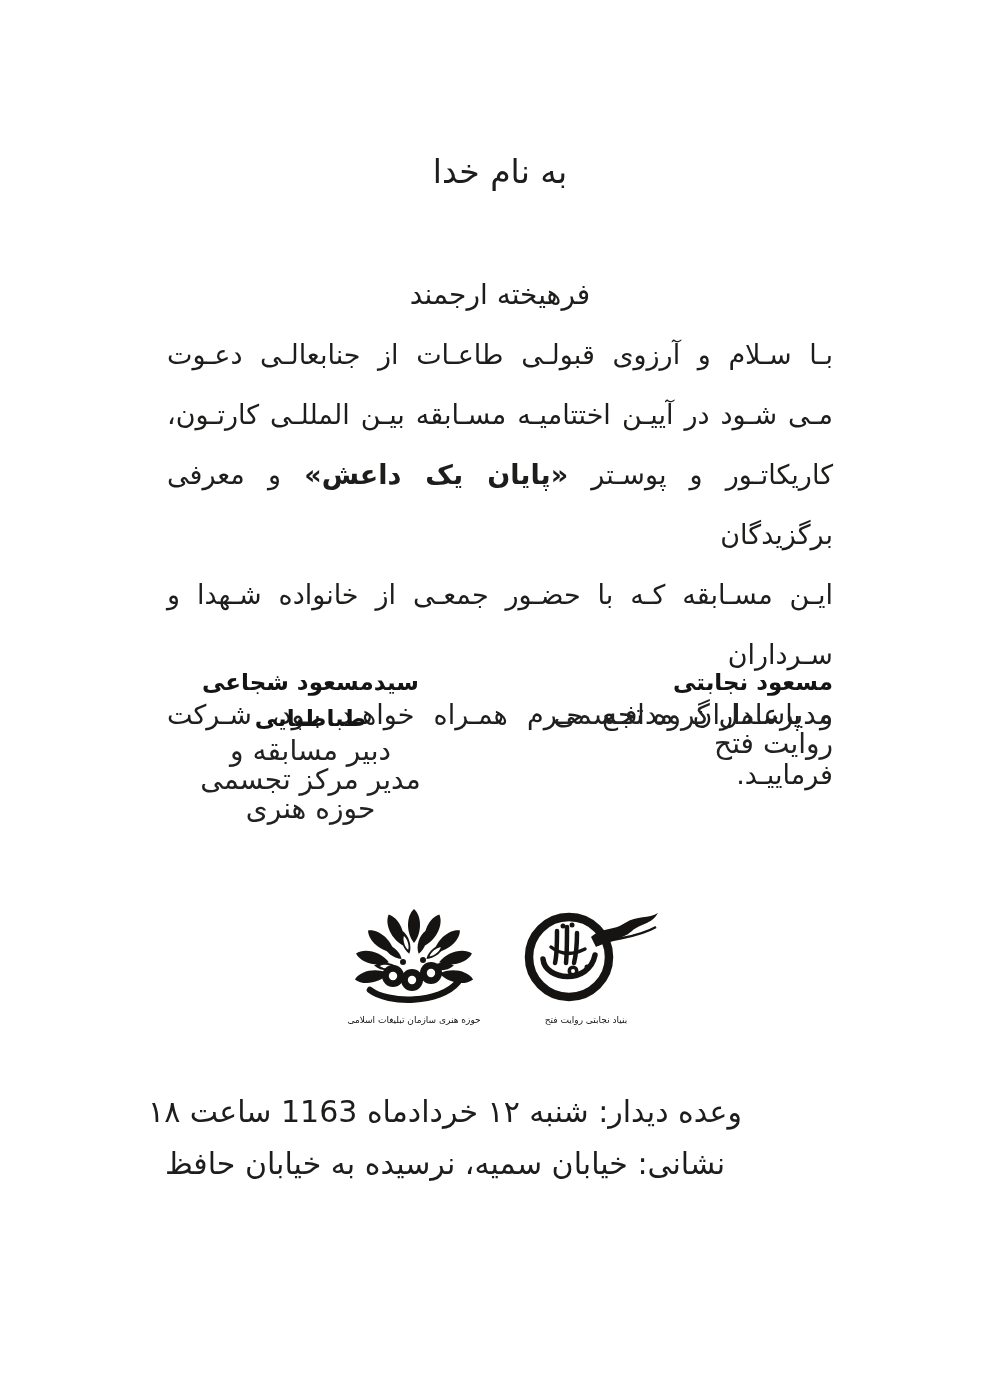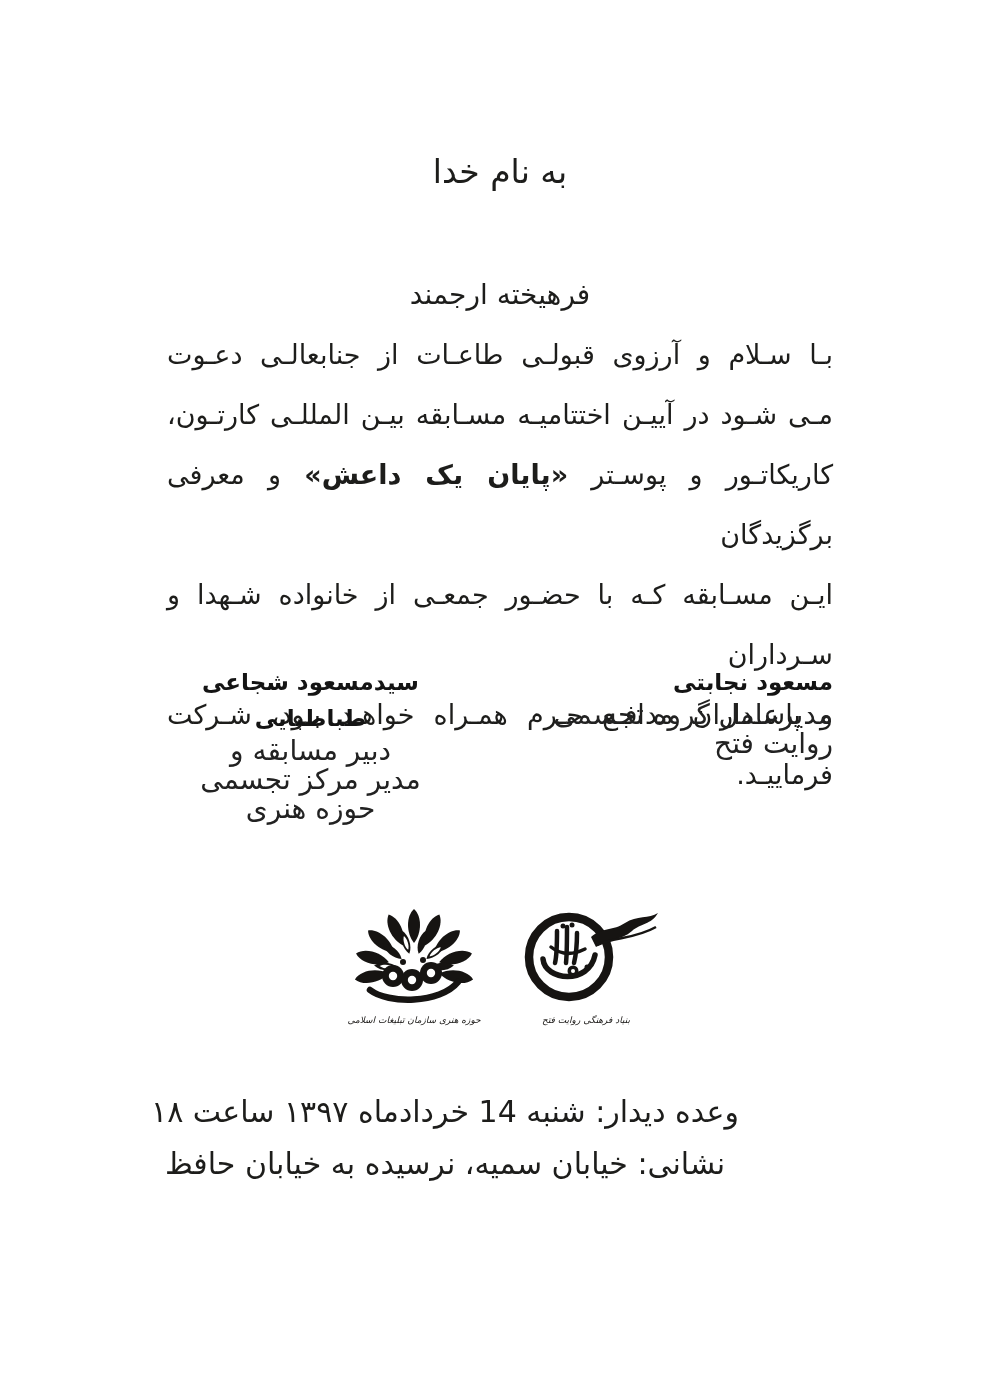--- a/index.html
+++ b/index.html
@@ -64,21 +64,20 @@
   }
   .logos {
     position: absolute;
     top: 903px; left: 0;
     width: 100%;
     display: flex;
     direction: ltr;
     justify-content: center;
     align-items: flex-start;
     gap: 20px;
-    font-style: italic;
   }
   .logo-block { width: 152px; text-align: center; }
   .logo-caption {
     margin-top: 4px;
     font-size: 9px;
     color: #161412;
     white-space: nowrap;
   }
   .event {
     position: absolute;
@@ -174,23 +173,23 @@
           <path d="M66 30 C66 42 65 52 63 60" stroke-width="4.5"></path>
           <path d="M40 44 C50 52 62 52 74 46" stroke-width="3.5"></path>
           <path d="M32 56 C34 78 78 82 84 52" stroke-width="5.5"></path>
         </g>
         <circle cx="62" cy="68" r="5.5" fill="#161412"></circle>
         <circle cx="62" cy="68" r="2" fill="#ffffff"></circle>
         <circle cx="52" cy="23" r="2.5" fill="#161412"></circle>
         <circle cx="61" cy="22" r="2.5" fill="#161412"></circle>
         <circle cx="76" cy="64" r="2.5" fill="#161412"></circle>
       </svg>
-      <div class="logo-caption">بنیاد فرهنگی روایت فتح</div>
+      <div class="logo-caption">بنیاد نجابتی روایت فتح</div>
     </div>
 
   </div>
 
   <div class="event">
-    <div class="event-line">وعده دیدار: شنبه 14 خردادماه ۱۳۹۷ ساعت ۱۸</div>
+    <div class="event-line">وعده دیدار: شنبه ۱۲ خردادماه 1163 ساعت ۱۸</div>
     <div class="event-line">نشانی: خیابان سمیه، نرسیده به خیابان حافظ</div>
   </div>
 
 </div>
 
 </body></html>

